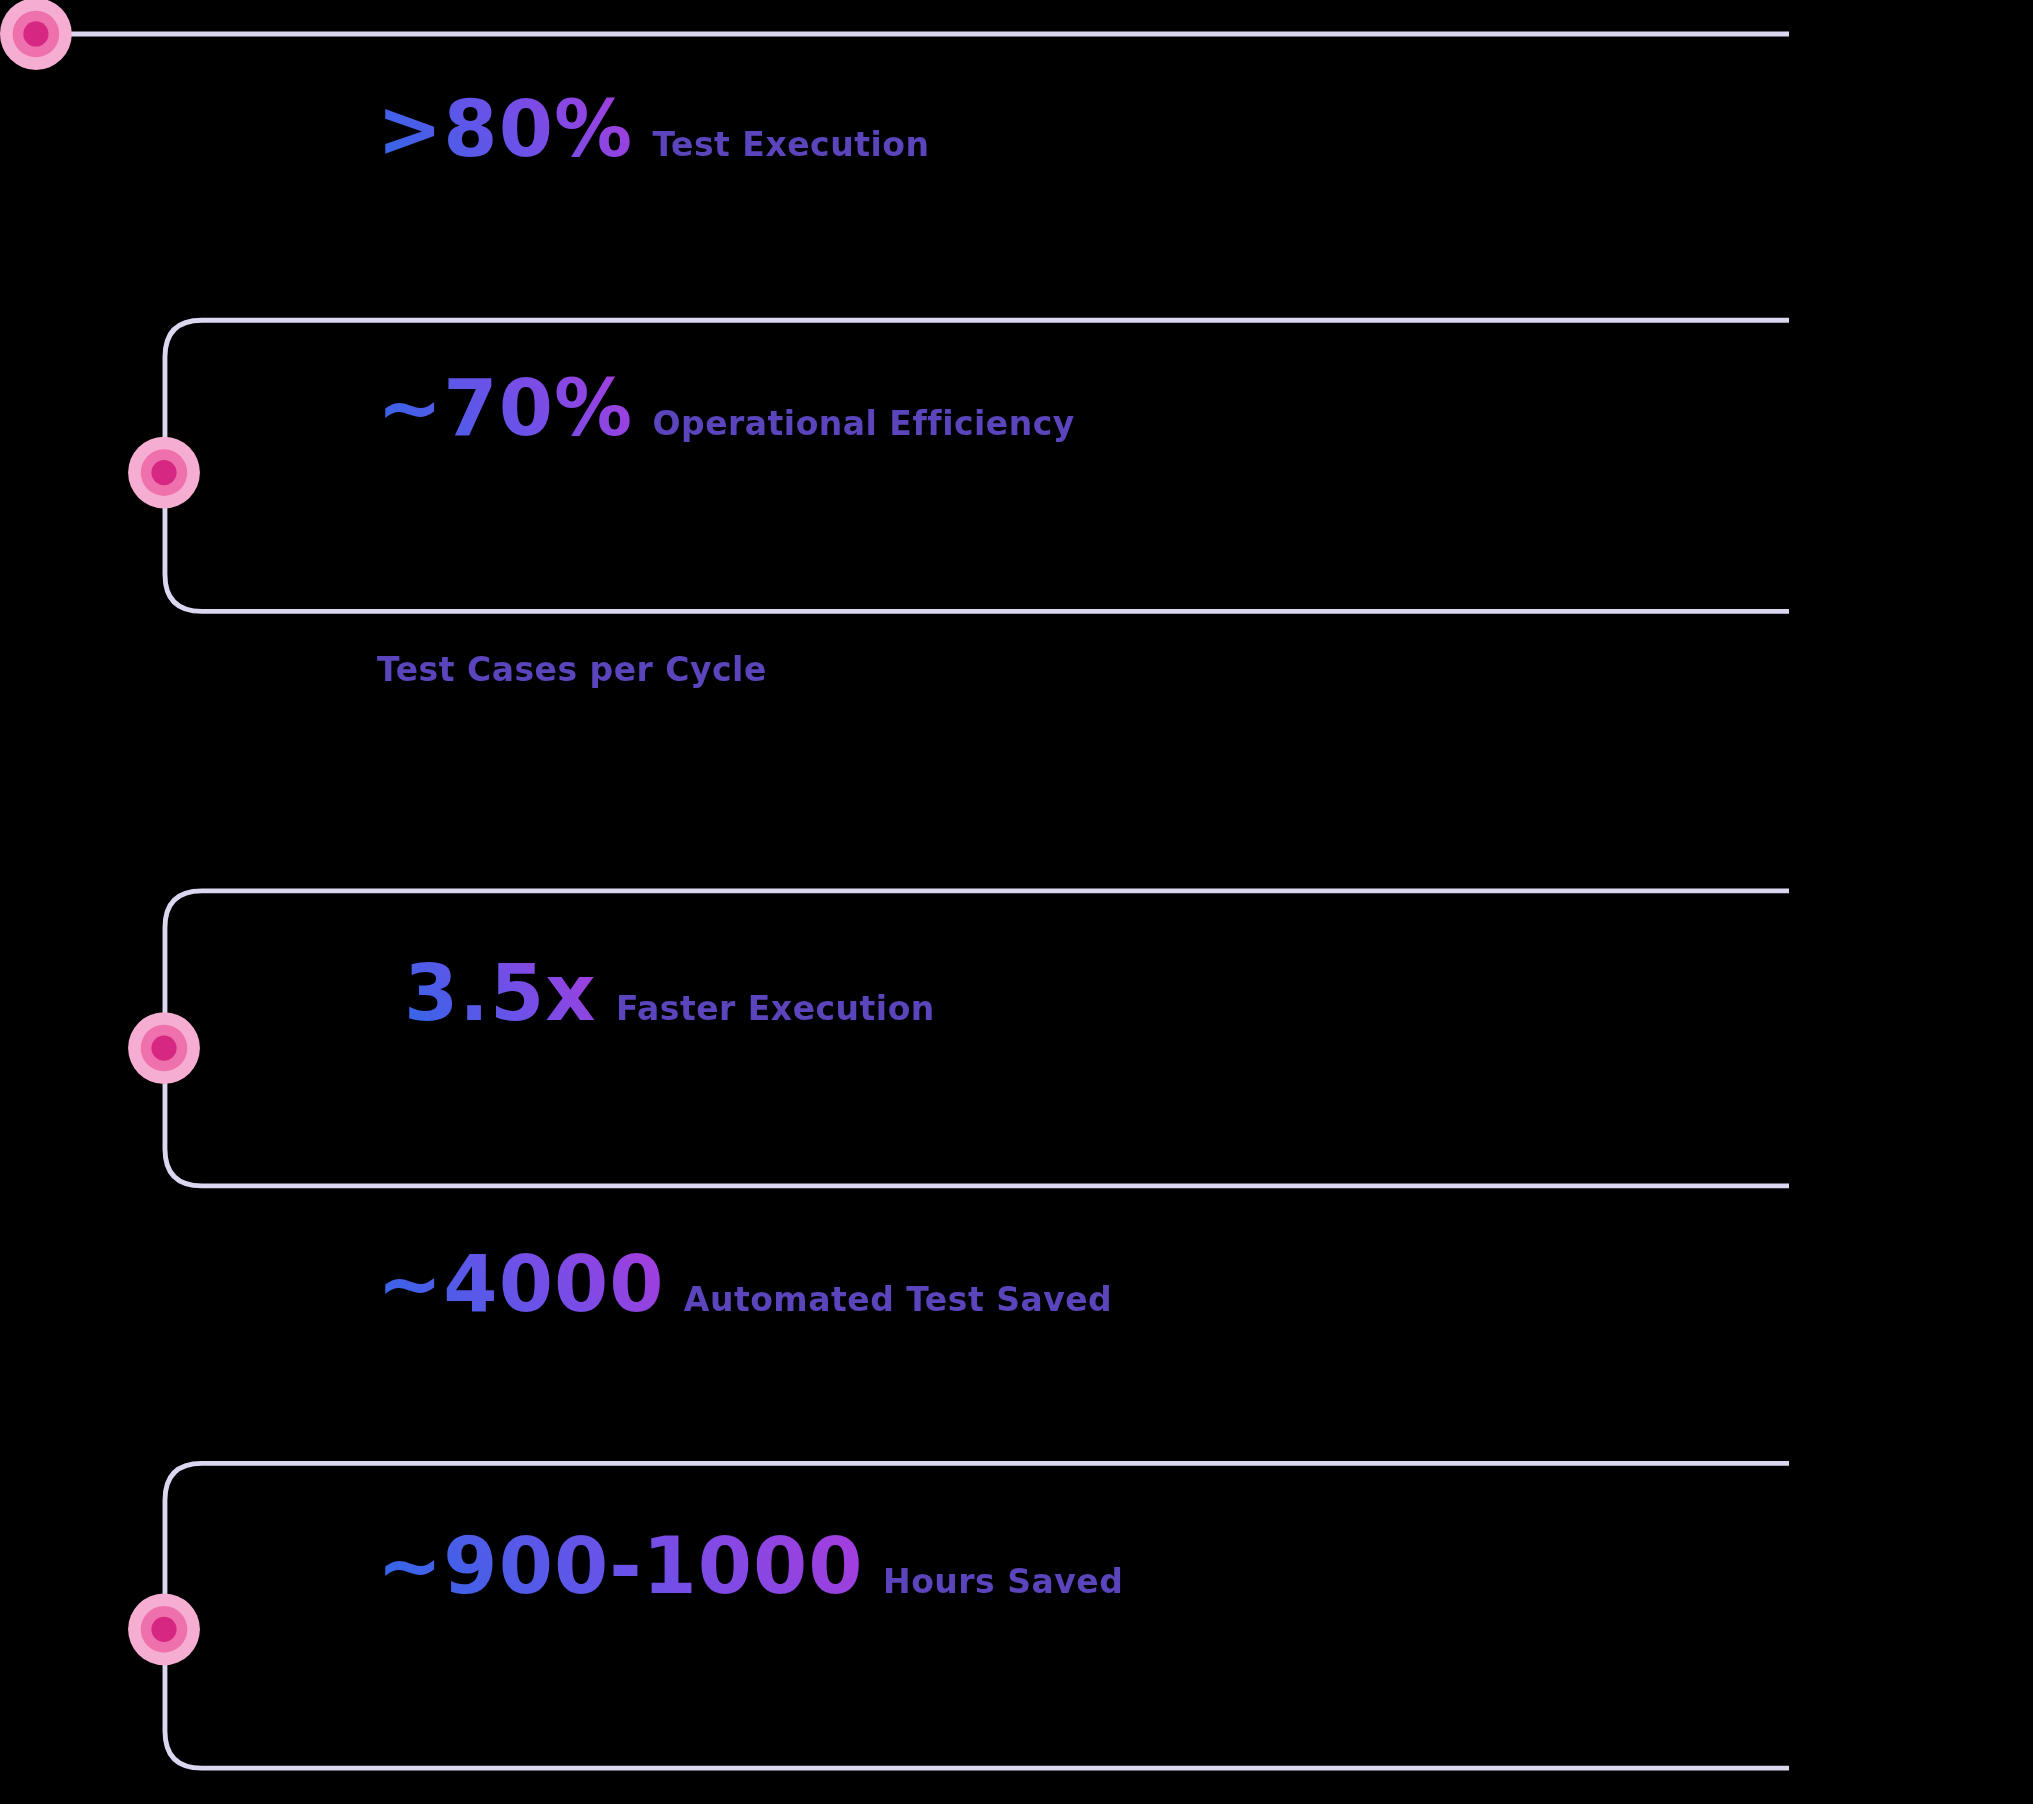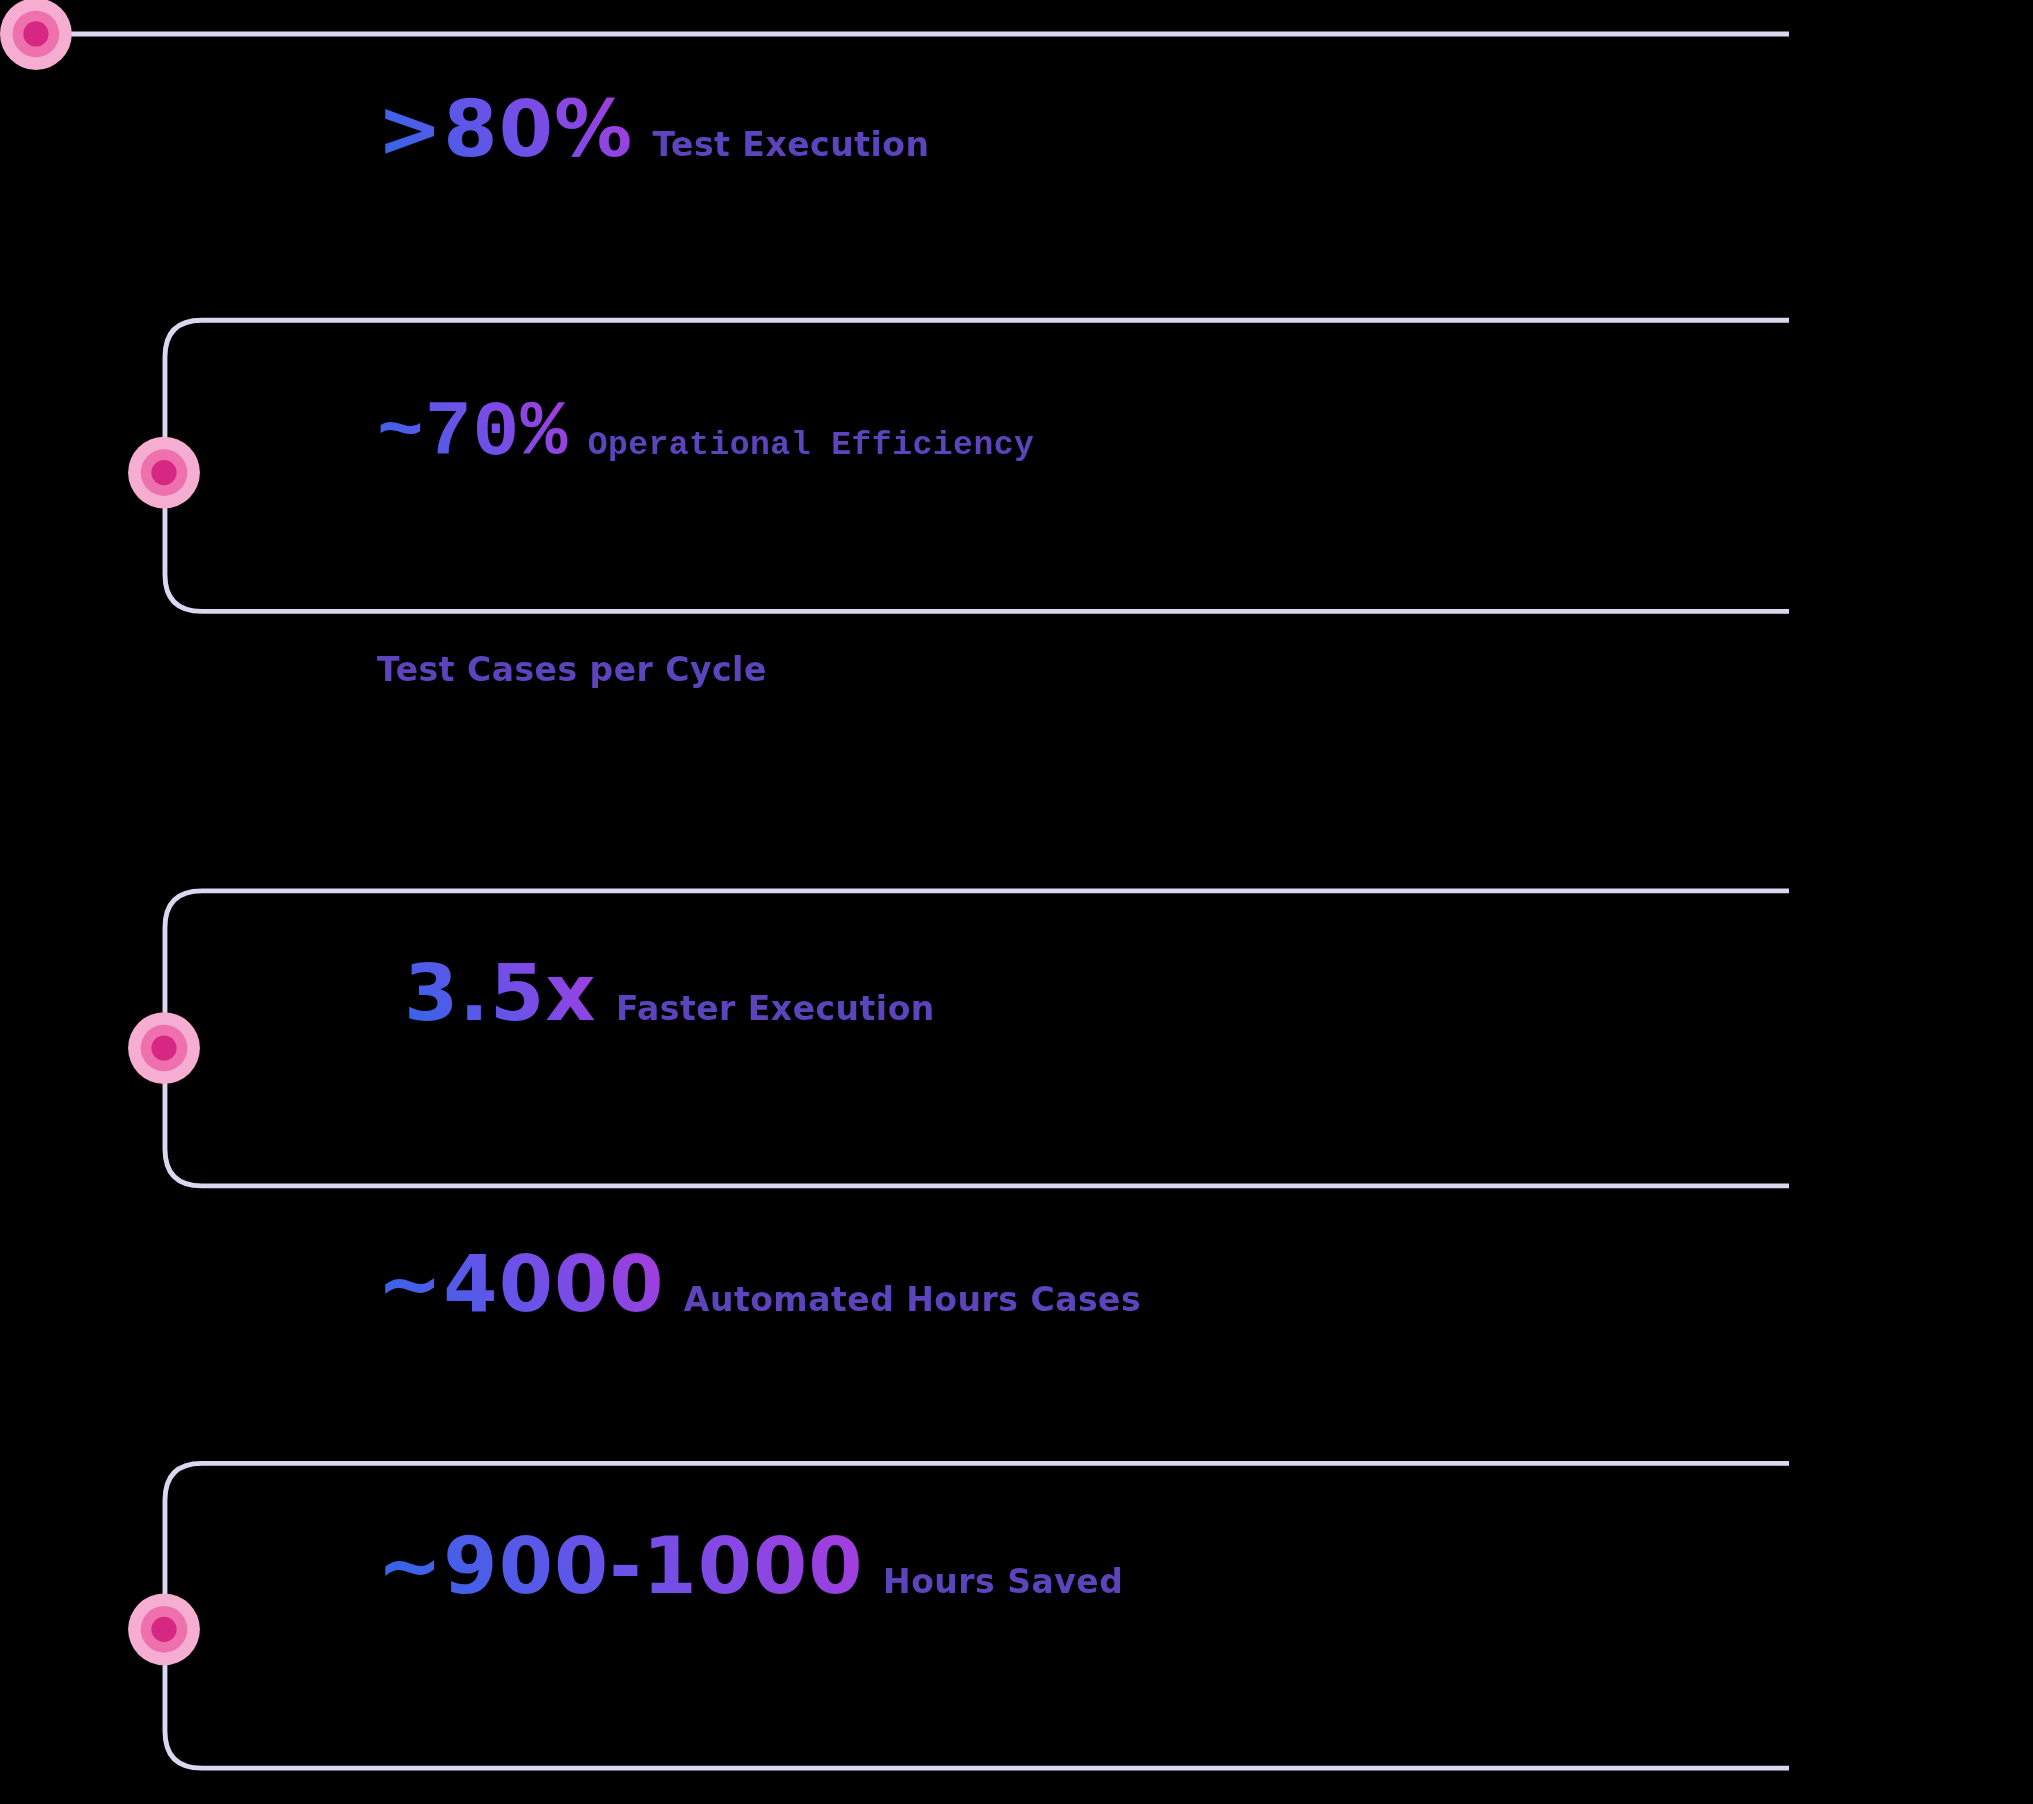--- a/index.html
+++ b/index.html
@@ -28,21 +28,21 @@
   }
   .stat-row {
     position: absolute;
     left: 377px;
     display: flex;
     align-items: baseline;
     gap: 19.4px;
     white-space: nowrap;
   }
   .row-0 { top: 85px; }
-  .row-1 { top: 389px; font-family: Liberation Mono, monospace; }
+  .row-1 { top: 364px; }
   .row-2 { top: 652px; }
   .row-3 { top: 949px; margin-left: 27px; }
   .row-4 { top: 1228px; margin-top: 12px; }
   .row-5 { top: 1522px; }
 
   .stat-value {
     font-size: 78px;
     line-height: 1.15;
     font-weight: 700;
     letter-spacing: 1px;
@@ -127,21 +127,21 @@
     <span class="stat-label">Test Cases per Cycle</span>
   </div>
 
   <div class="stat-row row-3">
     <span class="stat-value">3.5x</span>
     <span class="stat-label">Faster Execution</span>
   </div>
 
   <div class="stat-row row-4">
     <span class="stat-value">~4000</span>
-    <span class="stat-label">Automated Hours Cases</span>
+    <span class="stat-label">Automated Test Saved</span>
   </div>
 
   <div class="stat-row row-5">
     <span class="stat-value">~900-1000</span>
     <span class="stat-label">Hours Saved</span>
   </div>
 
 </div>
 
 

